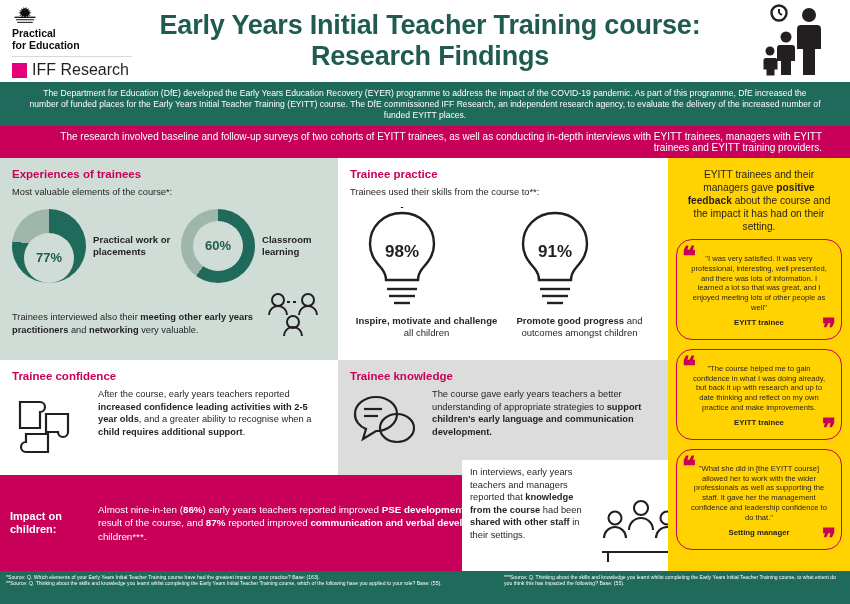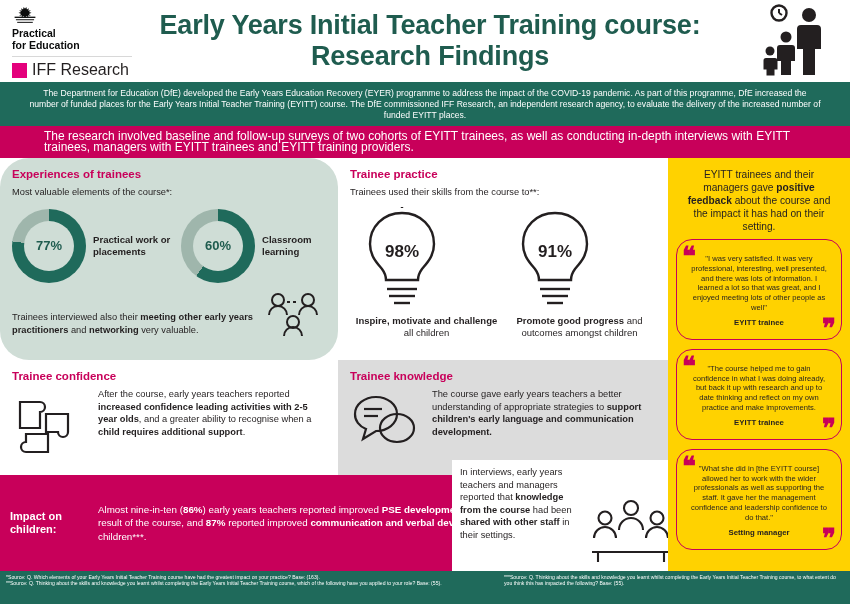--- a/index.html
+++ b/index.html
@@ -35,36 +35,36 @@
   
   .banner-green {
     position:absolute; left:0; top:82px; width:850px; height:44px;
     background:#1f6a5b; color:#ffffff;
     font-size:8.6px; line-height:11.2px; text-align:center;
     padding:6px 28px;
   }
   .banner-pink {
     position:absolute; left:0; top:126px; width:850px; height:32px;
     background:#c8005a; color:#ffffff;
-    font-size:12px; line-height:11.2px; text-align:left;
-    padding:5px 44px;
+    font-size:10px; line-height:11.2px; text-align:right;
+    padding:5px 28px;
   }
 
   
   .panel { position:absolute; }
   .p-green-light { background:#cfddd6; }
   .p-grey { background:#dcdcdc; }
   .p-white { background:#ffffff; }
 
   .panel-title { font-size:11.5px; font-weight:bold; color:#c8005a; margin-bottom:6px; }
   .body-text { font-size:9.3px; line-height:12.6px; color:#231f20; }
   b, strong { font-weight:bold; }
 
   
-  #exp-panel { left:0; top:158px; width:338px; height:202px; padding:10px 12px;border-radius:29px; }
+  #exp-panel { left:0; top:158px; width:338px; height:202px; padding:10px 12px; }
   .donut-row { display:flex; gap:10px; align-items:center; margin:10px 0 8px 0; }
   .donut-wrap { display:flex; align-items:center; gap:7px; }
   .donut { width:74px; height:74px; border-radius:50%; display:flex; align-items:center; justify-content:center; }
   .donut-inner { width:50px; height:50px; border-radius:50%; background:#cfddd6;
                  display:flex; align-items:center; justify-content:center;
                  font-size:13px; font-weight:bold; color:#1f5c4f; }
   .donut-label { font-size:9.6px; font-weight:bold; line-height:12px; color:#231f20; width:78px; }
 
   
   #practice-panel { left:338px; top:158px; width:330px; height:202px; padding:10px 12px; }
@@ -81,21 +81,21 @@
   .know-flex { display:flex; gap:8px; }
 
   
   #impact-panel { left:0; top:475px; width:668px; height:96px; background:#c8005a; color:#ffffff; padding:24px 10px; }
   .impact-flex { display:flex; gap:10px; align-items:center; height:100%; }
   .impact-label { font-size:11px; font-weight:bold; width:78px; line-height:13px; }
   .impact-text { font-size:9.8px; line-height:13.4px; flex:1; }
   .impact-icon { width:92px; }
 
   
-  #interviews-panel { left:452px; top:460px; width:230px; height:112px; background:#ffffff; padding:6px 8px; }
+  #interviews-panel { left:462px; top:460px; width:230px; height:112px; background:#ffffff; padding:6px 8px; }
 
   
   #quote-col { left:668px; top:158px; width:182px; height:414px; background:#ffd200; padding:8px 8px; }
   .quote-intro { font-size:10.2px; line-height:13px; text-align:center; color:#231f20; padding:2px 4px 6px 4px; }
   .quote-card {
     position:relative; background:#ffd200; border:1.6px solid #c8005a; border-radius:16px;
     padding:14px 12px 12px 12px; margin-bottom:9px;
   }
   .quote-text { font-size:7.6px; line-height:9.8px; text-align:center; color:#231f20; }
   .quote-attrib { font-size:7.8px; font-weight:bold; text-align:center; margin-top:5px; }
@@ -154,21 +154,21 @@
 
   <div class="banner-green">The Department for Education (DfE) developed the Early Years Education Recovery (EYER) programme to address the impact of the COVID-19 pandemic. As part of this programme, DfE increased the number of funded places for the Early Years Initial Teacher Training (EYITT) course. The DfE commissioned IFF Research, an independent research agency, to evaluate the delivery of the increased number of funded EYITT places.</div>
   <div class="banner-pink">The research involved baseline and follow-up surveys of two cohorts of EYITT trainees, as well as conducting in-depth interviews with EYITT trainees, managers with EYITT trainees and EYITT training providers.</div>
 
   <div class="panel p-green-light" id="exp-panel">
     <div class="panel-title">Experiences of trainees</div>
     <div class="body-text">Most valuable elements of the course*:</div>
 
     <div class="donut-row">
       <div class="donut-wrap">
-        <div class="donut" id="donut0" style="background: conic-gradient(rgb(31, 106, 91) 0deg, rgb(31, 106, 91) 277.2deg, rgb(159, 182, 172) 277.2deg, rgb(159, 182, 172) 360deg);">
+        <div class="donut" id="donut0" style="background: conic-gradient(rgb(31, 106, 91) 0deg, rgb(31, 106, 91) 277.2deg, rgb(159, 182, 172) 277.2deg, rgb(159, 182, 172) 360deg); align-items: flex-end;">
           <div class="donut-inner">77%</div>
         </div>
         <div class="donut-label">Practical work or placements</div>
       </div>
       <div class="donut-wrap">
         <div class="donut" id="donut1" style="background: conic-gradient(rgb(31, 106, 91) 0deg, rgb(31, 106, 91) 216deg, rgb(159, 182, 172) 216deg, rgb(159, 182, 172) 360deg);">
           <div class="donut-inner">60%</div>
         </div>
         <div class="donut-label">Classroom learning</div>
       </div>

